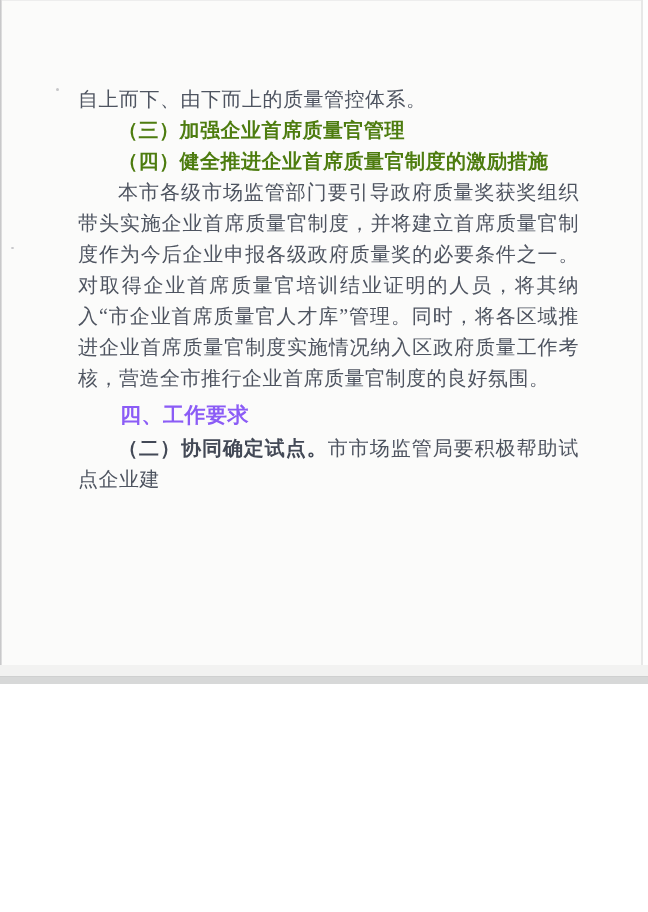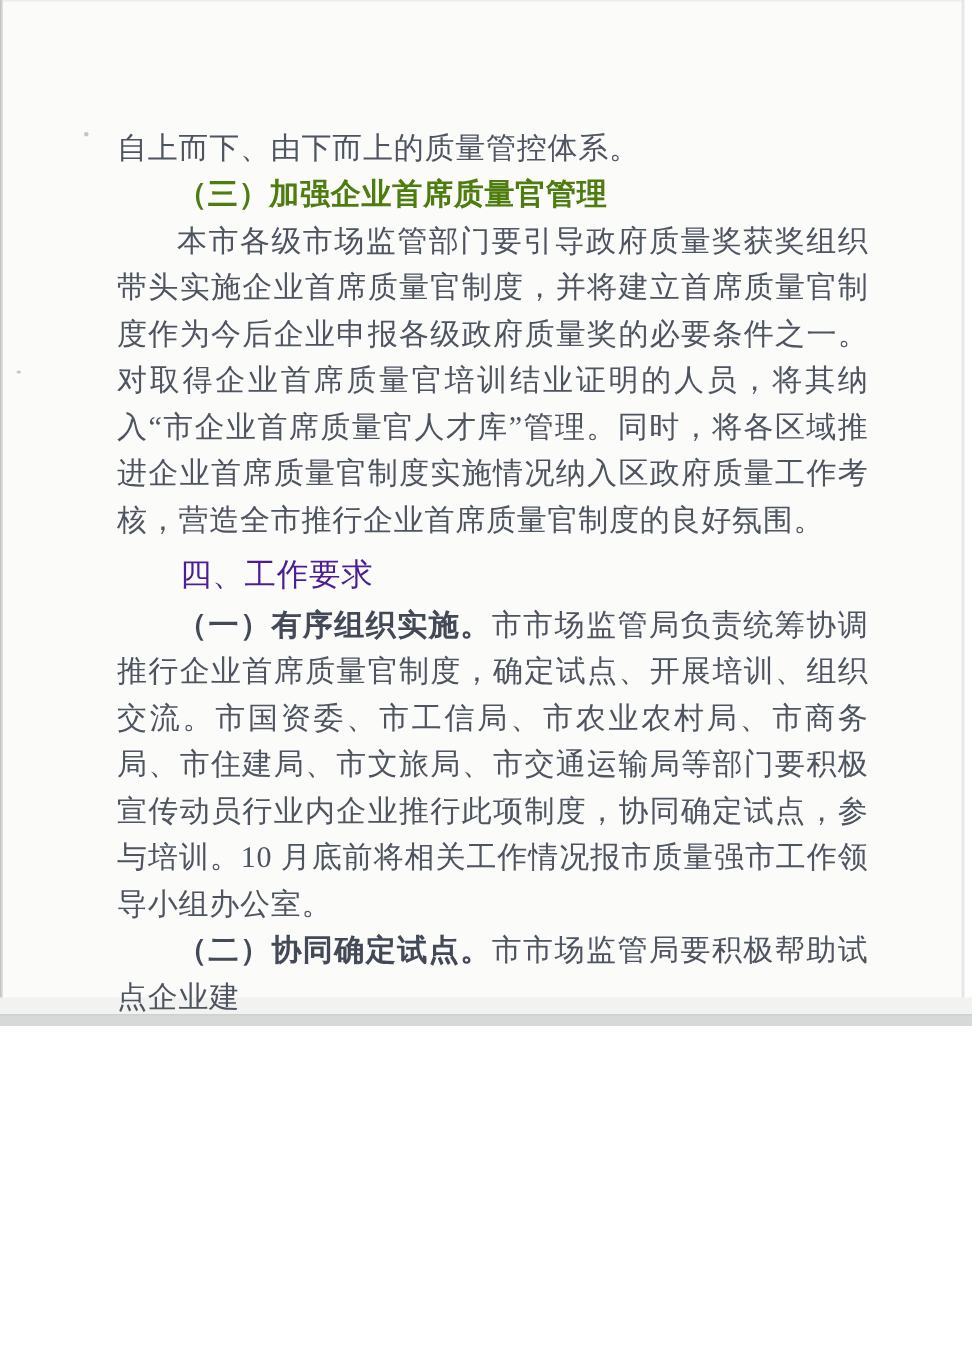--- a/index.html
+++ b/index.html
@@ -85,23 +85,23 @@
   .para.no-indent {
     text-indent: 0;
   }
   .h-kai {
     text-indent: 2em;
     font-weight: bold;
     color: #4d7c0f;
   }
   .h-hei {
     text-indent: 2em;
-    font-weight: normal;
+    font-weight: bold;
     font-family: "Liberation Sans", sans-serif;
-    color: #4c1d95;
+    color: #8b5cf6;
     font-size: 21px;
     margin: 5px 0 3px 0 !important;
   }
   .lead {
     font-weight: bold;
     color: #434956;
   }
   .page-footer {
     position: absolute;
     right: 70px;
@@ -128,28 +128,26 @@
   <span class="speck s2"></span>
   <span class="speck s3"></span>
   <span class="speck s4"></span>
 
   <div class="content">
     <p class="para no-indent">自上而下、由下而上的质量管控体系。</p>
 
     <p class="h-kai">（三）加强企业首席质量官管理</p>
 
 
+    <p class="h-kai">（四）健全推进企业首席质量官制度的激励措施</p>
 
     <p class="para">本市各级市场监管部门要引导政府质量奖获奖组织带头实施企业首席质量官制度，并将建立首席质量官制度作为今后企业申报各级政府质量奖的必要条件之一。对取得企业首席质量官培训结业证明的人员，将其纳入“市企业首席质量官人才库”管理。同时，将各区域推进企业首席质量官制度实施情况纳入区政府质量工作考核，营造全市推行企业首席质量官制度的良好氛围。</p>
 
     <p class="h-hei">四、工作要求</p>
 
-    <p class="para">
-      <span class="lead">（一）有序组织实施。</span><span>市市场监管局负责统筹协调推行企业首席质量官制度，确定试点、开展培训、组织交流。市国资委、市工信局、市农业农村局、市商务局、市住建局、市文旅局、市交通运输局等部门要积极宣传动员行业内企业推行此项制度，协同确定试点，参与培训。10 月底前将相关工作情况报市质量强市工作领导小组办公室。</span>
-    </p>
 
     <p class="para">
       <span class="lead">（二）协同确定试点。</span><span>市市场监管局要积极帮助试点企业建</span>
     </p>
   </div>
 
   <div class="page-footer">—5—</div>
 
 </div>
 

